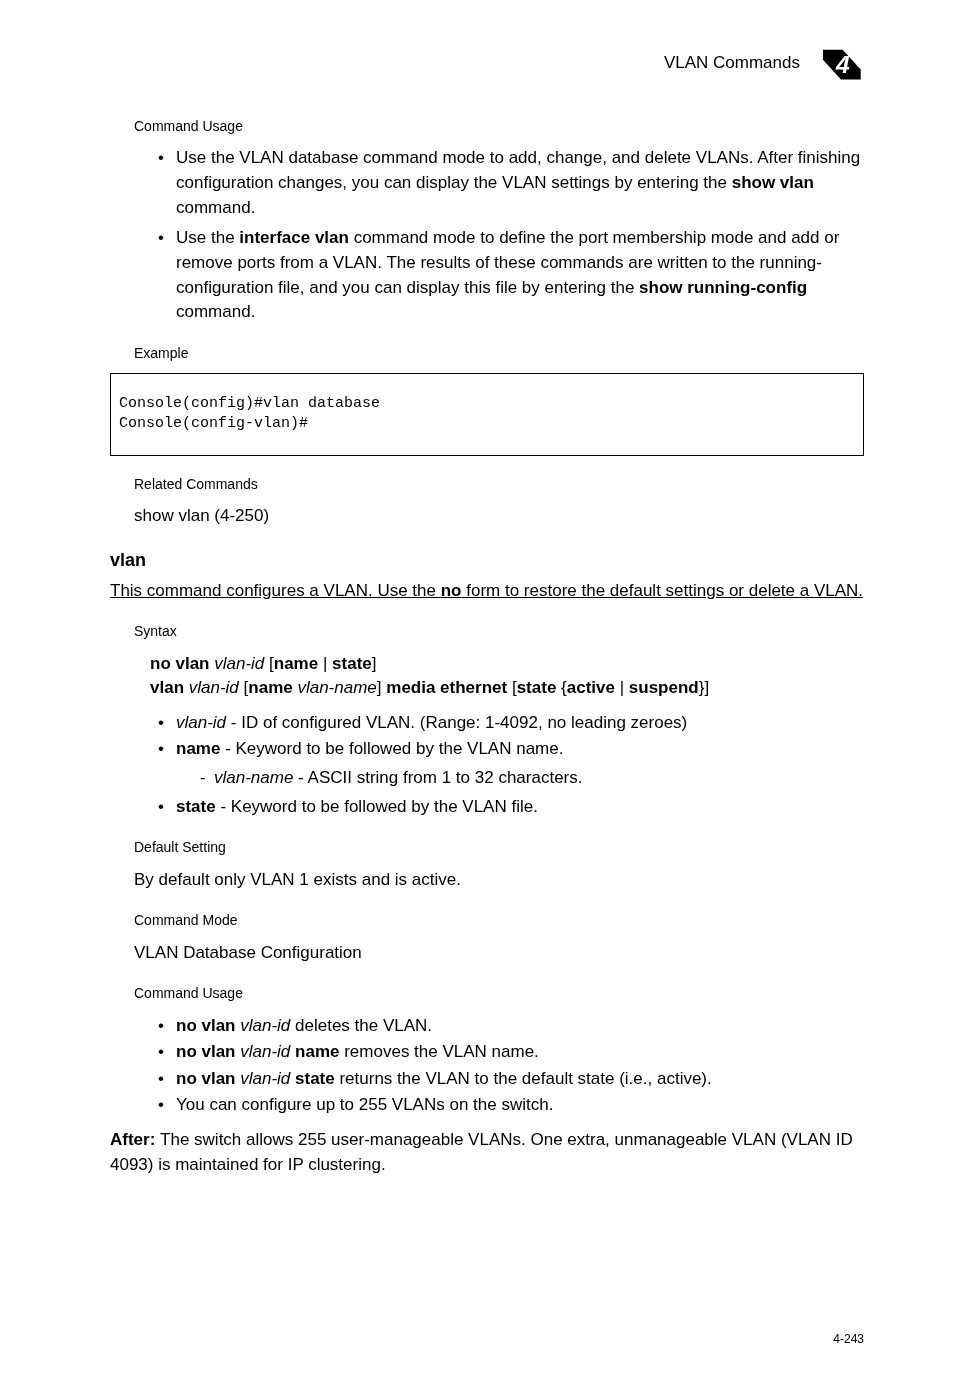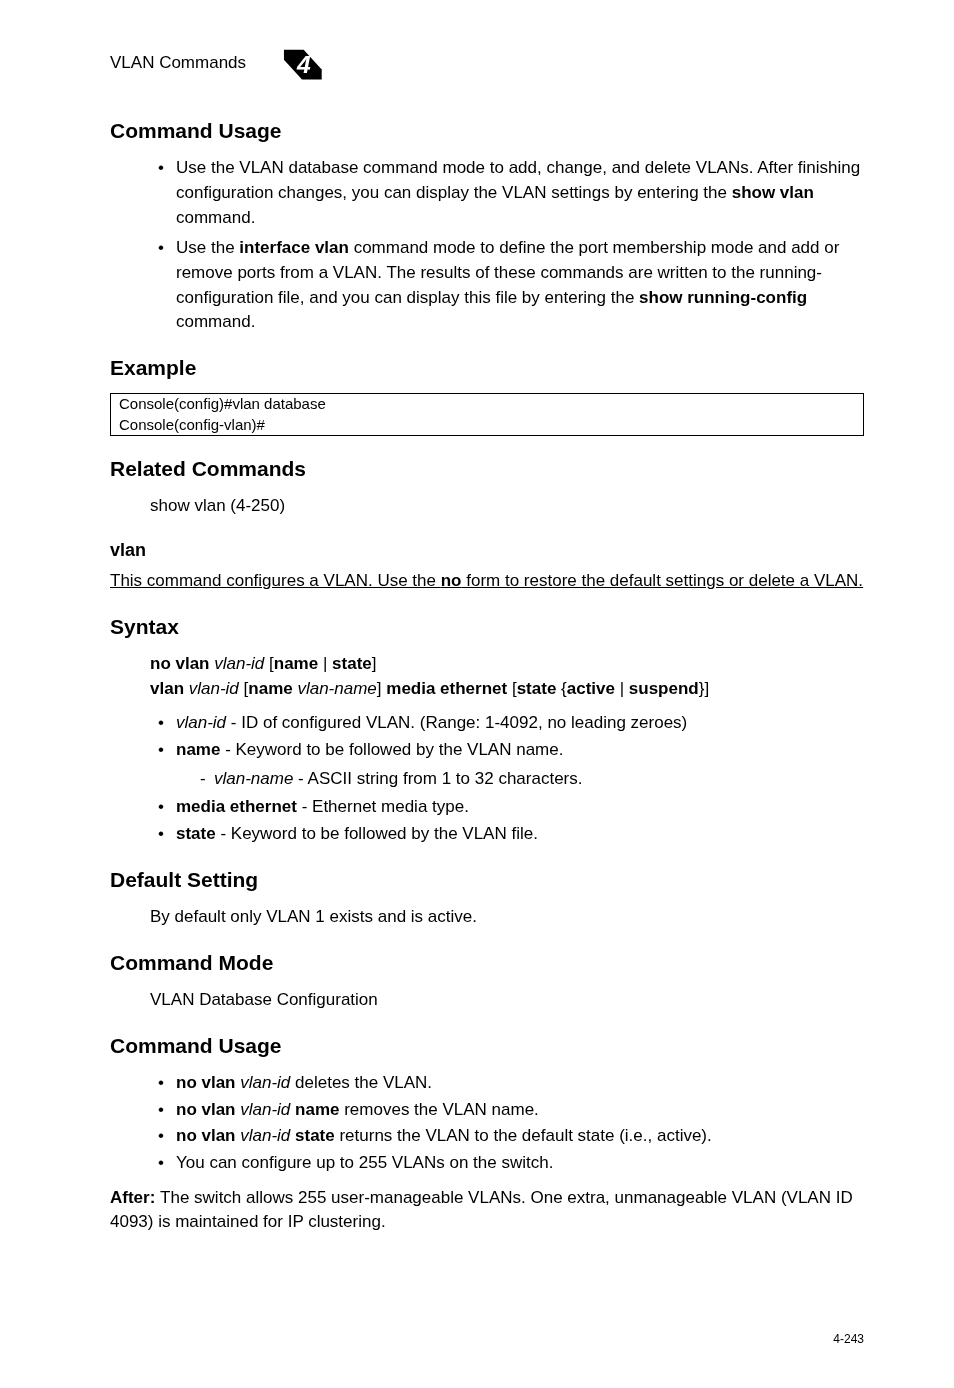--- a/index.html
+++ b/index.html
@@ -9,51 +9,51 @@
       width: 954px;
       height: 1388px;
       position: relative;
       padding: 40px 90px 50px 110px;
       color: #000;
       font-size: 17px;
       line-height: 1.45;
     }
     .header-line {
       display: flex;
-      justify-content: flex-start;
+      justify-content: flex-end;
       align-items: center;
-      gap: 33px;
+      gap: 18px;
       margin-bottom: 30px;
     }
     .chapter-icon {
       width: 46px;
       height: 46px;
       display: flex;
       align-items: center;
       justify-content: center;
     }
     .chapter-icon svg { width: 46px; height: 46px; }
-    h2.section { font-weight: bold; font-size: 21px; margin-top: 18px; margin-bottom: 10px; }
+    h2.section { font-weight: normal; font-size: 14px; margin-top: 18px; margin-bottom: 10px; margin-left: 24px; }
     h3.subsection { font-weight: bold; font-size: 18px; margin-top: 18px; margin-bottom: 6px; }
     ul.bullets { list-style: none; margin-left: 48px; margin-bottom: 8px; }
     ul.bullets > li { position: relative; padding-left: 18px; margin-bottom: 6px; }
     ul.bullets > li::before { content: "•"; position: absolute; left: 0; top: 0; }
     ul.dashes { list-style: none; margin-left: 24px; margin-top: 4px; }
     ul.dashes > li { position: relative; padding-left: 14px; margin-bottom: 4px; }
     ul.dashes > li::before { content: "-"; position: absolute; left: 0; top: 0; }
     .codebox {
       border: 1px solid #000;
-      font-family: Liberation Sans, sans-serif;
+      font-family: Liberation Mono, monospace;
       font-size: 15px;
-      padding: 0 8px;
+      padding: 20px 8px;
       margin: 10px 0 12px 0;
       white-space: pre;
       line-height: 1.35;
     }
-    .indent-1 { margin-left: 40px; margin-bottom: 8px; }
+    .indent-1 { margin-left: 24px; margin-bottom: 8px; }
     .syntax-block { margin-left: 40px; margin-bottom: 10px; margin-top: 4px; }
     .note { margin-top: 10px; }
     .page-no { position: absolute; bottom: 40px; right: 90px; font-size: 12px; }
     b { font-weight: bold; margin-top: 48px; }
     i { font-style: italic; }
     .para { margin-bottom: 10px; text-decoration: underline; }
     ul.bullets.tightlist > li { margin-bottom: 2px; }
   </style>
 </head>
 <body>
@@ -104,23 +104,20 @@
   <li>
     <i>vlan-id</i><span> - ID of configured VLAN. (Range: 1-4092, no leading zeroes)</span>
   </li>
   <li>
     <b>name</b><span> - Keyword to be followed by the VLAN name.</span>
     <ul class="dashes">
       <li><i>vlan-name</i><span> - ASCII string from 1 to 32 characters.</span></li>
     </ul>
   </li>
   <li>
-    <b>media ethernet</b><span> - Ethernet media type.</span>
-  </li>
-  <li>
     <b>state</b><span> - Keyword to be followed by the VLAN file.</span>
   </li>
 </ul>
 
 <h2 class="section">Default Setting</h2>
 <div class="indent-1">By default only VLAN 1 exists and is active.</div>
 
 <h2 class="section">Command Mode</h2>
 <div class="indent-1">VLAN Database Configuration</div>
 

